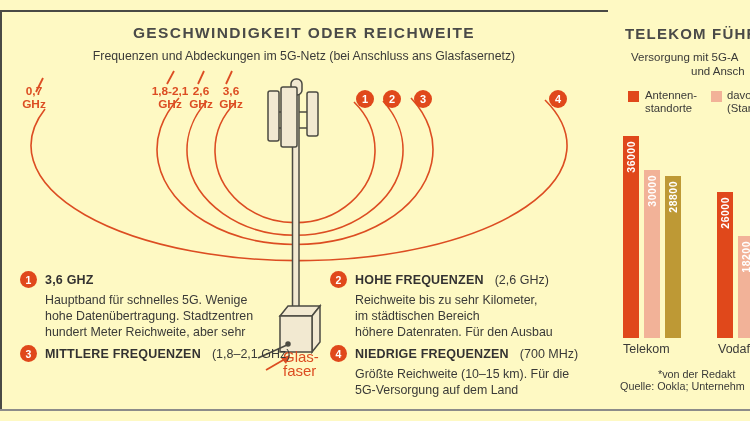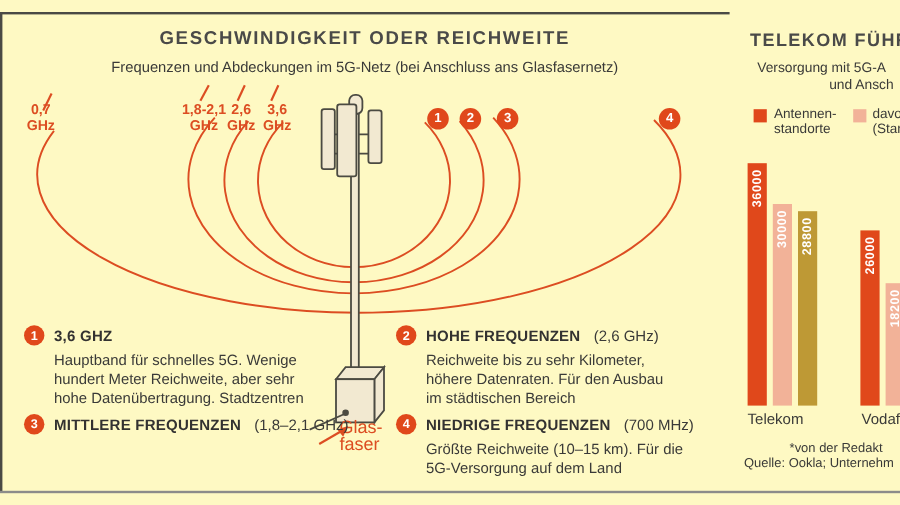--- a/index.html
+++ b/index.html
@@ -126,35 +126,35 @@
   </div>
 
   <div class="abs item i1">
     <div class="item-head">
       <span class="item-num">1</span>
       <b>3,6 GHZ</b>
       <span class="sfx"></span>
     </div>
     <div class="item-body">
       <div>Hauptband für schnelles 5G. Wenige</div>
+      <div>hohe Datenübertragung. Stadtzentren</div>
       <div>hundert Meter Reichweite, aber sehr</div>
-      <div>hohe Datenübertragung. Stadtzentren</div>
     </div>
   </div>
 
   <div class="abs item i2">
     <div class="item-head">
       <span class="item-num">2</span>
       <b>HOHE FREQUENZEN</b>
       <span class="sfx">(2,6 GHz)</span>
     </div>
     <div class="item-body">
       <div>Reichweite bis zu sehr Kilometer,</div>
+      <div>im städtischen Bereich</div>
       <div>höhere Datenraten. Für den Ausbau</div>
-      <div>im städtischen Bereich</div>
     </div>
   </div>
 
   <div class="abs item i3">
     <div class="item-head">
       <span class="item-num">3</span>
       <b>MITTLERE FREQUENZEN</b>
       <span class="sfx">(1,8–2,1 GHz)</span>
     </div>
   </div>

